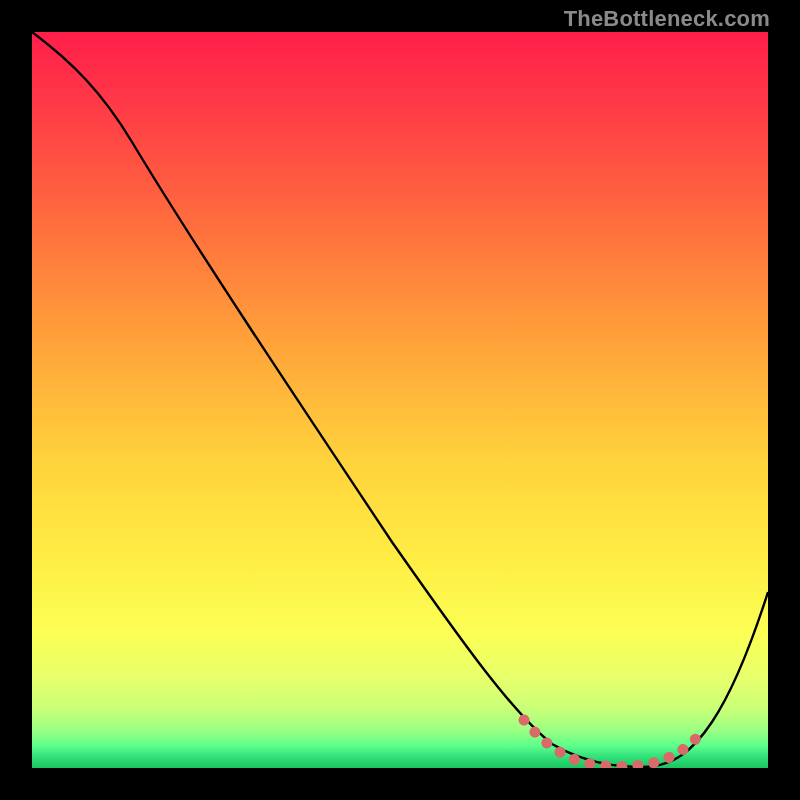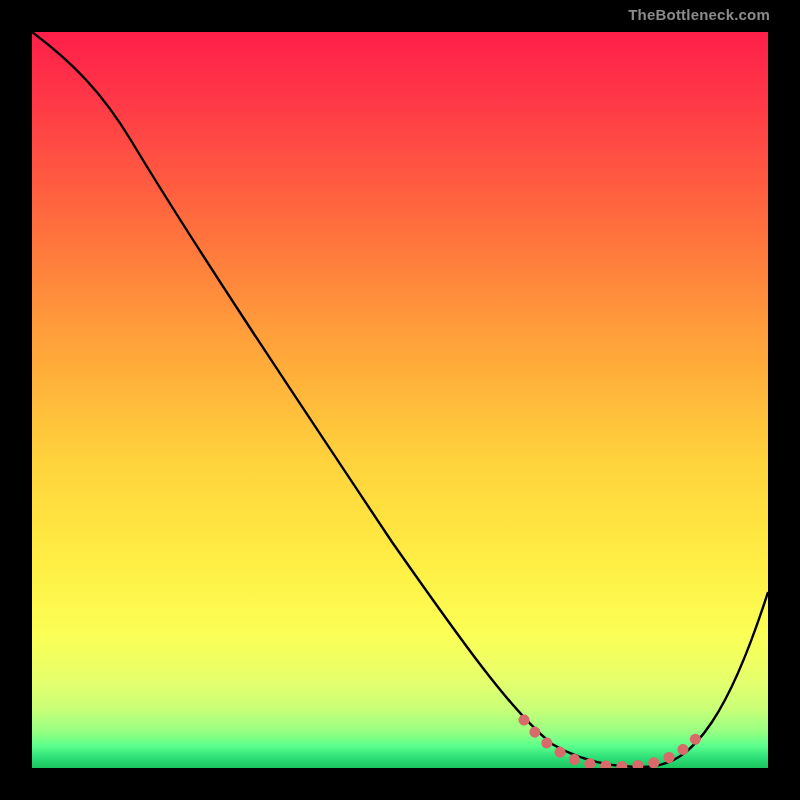--- a/index.html
+++ b/index.html
@@ -54,21 +54,21 @@
     left: 0;
     top: 0;
     width: 736px;
     height: 736px;
   }
   .watermark {
     position: absolute;
     top: 6px;
     right: 30px;
     font-family: Arial, Helvetica, sans-serif;
-    font-size: 15px;
+    font-size: 22px;
     font-weight: 600;
     color: #8a8a8a;
     letter-spacing: 0.2px;
   }
 </style>
 </head>
 <body>
 
 <div class="frame">
   <div class="plot-area">

